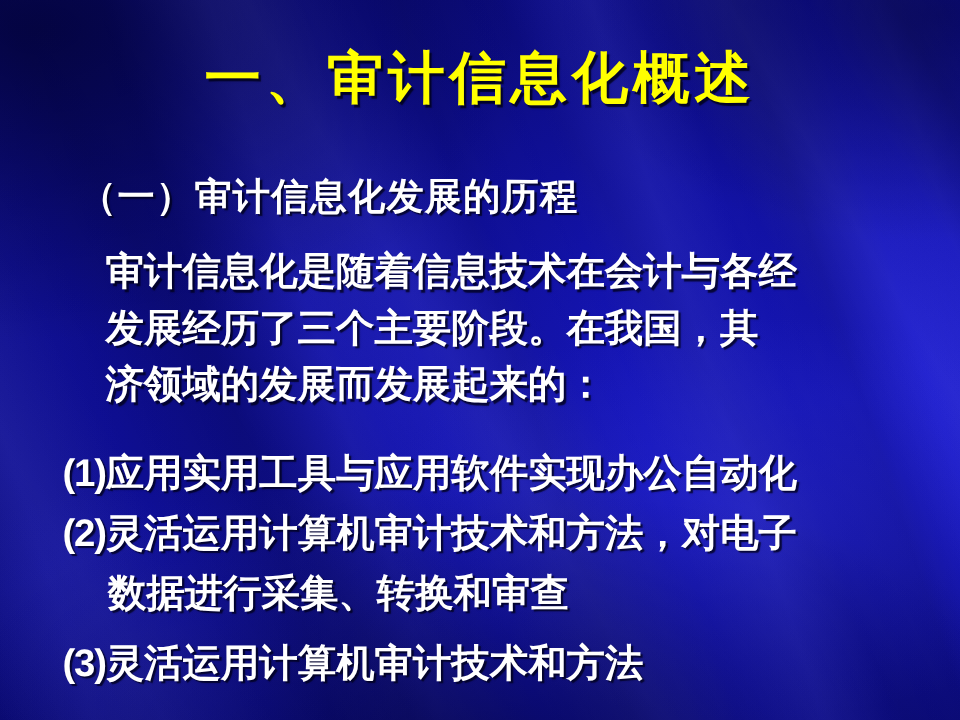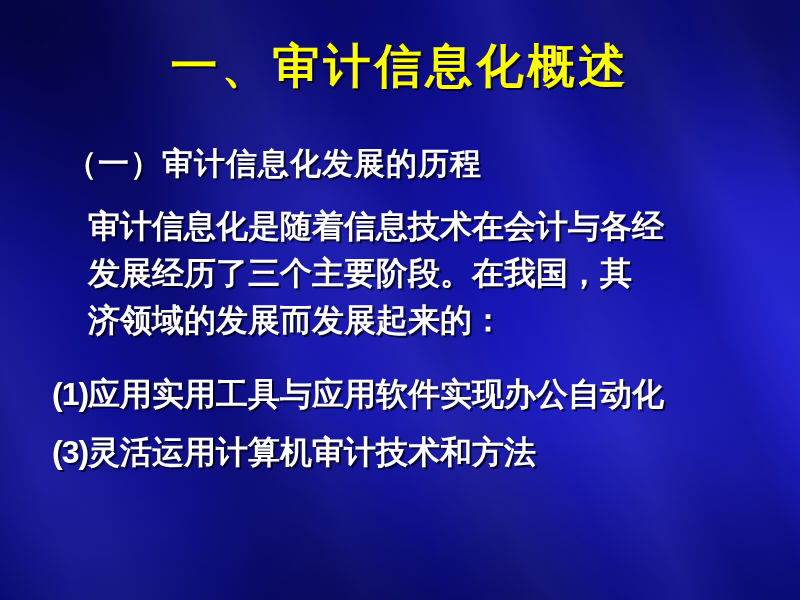--- a/index.html
+++ b/index.html
@@ -167,20 +167,24 @@
       <span class="pline">发展经历了三个主要阶段。在我国，其</span><br>
       <span class="pline">济领域的发展而发展起来的：</span>
     </div>
 
     <div class="numlist">
 
       <div class="numitem">
         <span class="marker">(1)</span><span>应用实用工具与应用软件实现办公自动化</span>
       </div>
 
+      <div class="numitem">
+        <span class="marker">(2)</span><span>灵活运用计算机审计技术和方法，对电子</span>
+        <span class="wrap">数据进行采集、转换和审查</span>
+      </div>
 
       <div class="gap-row"></div>
 
       <div class="numitem">
         <span class="marker">(3)</span><span>灵活运用计算机审计技术和方法</span>
       </div>
 
     </div>
 
   </div>

